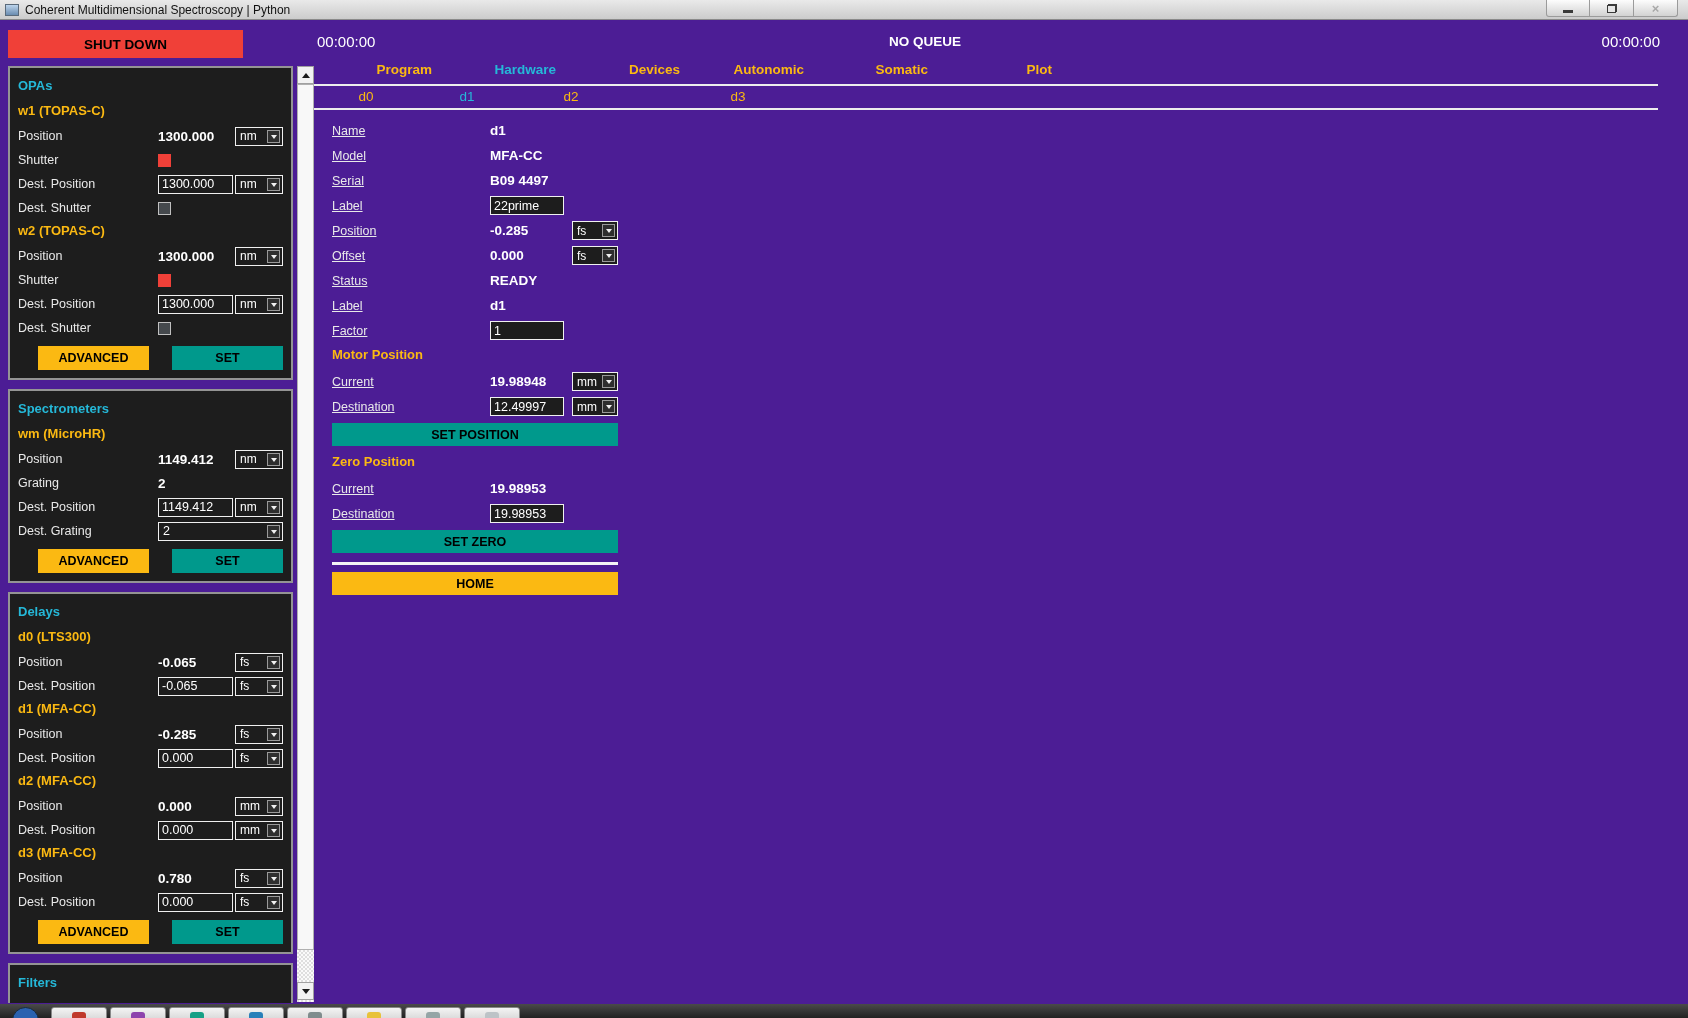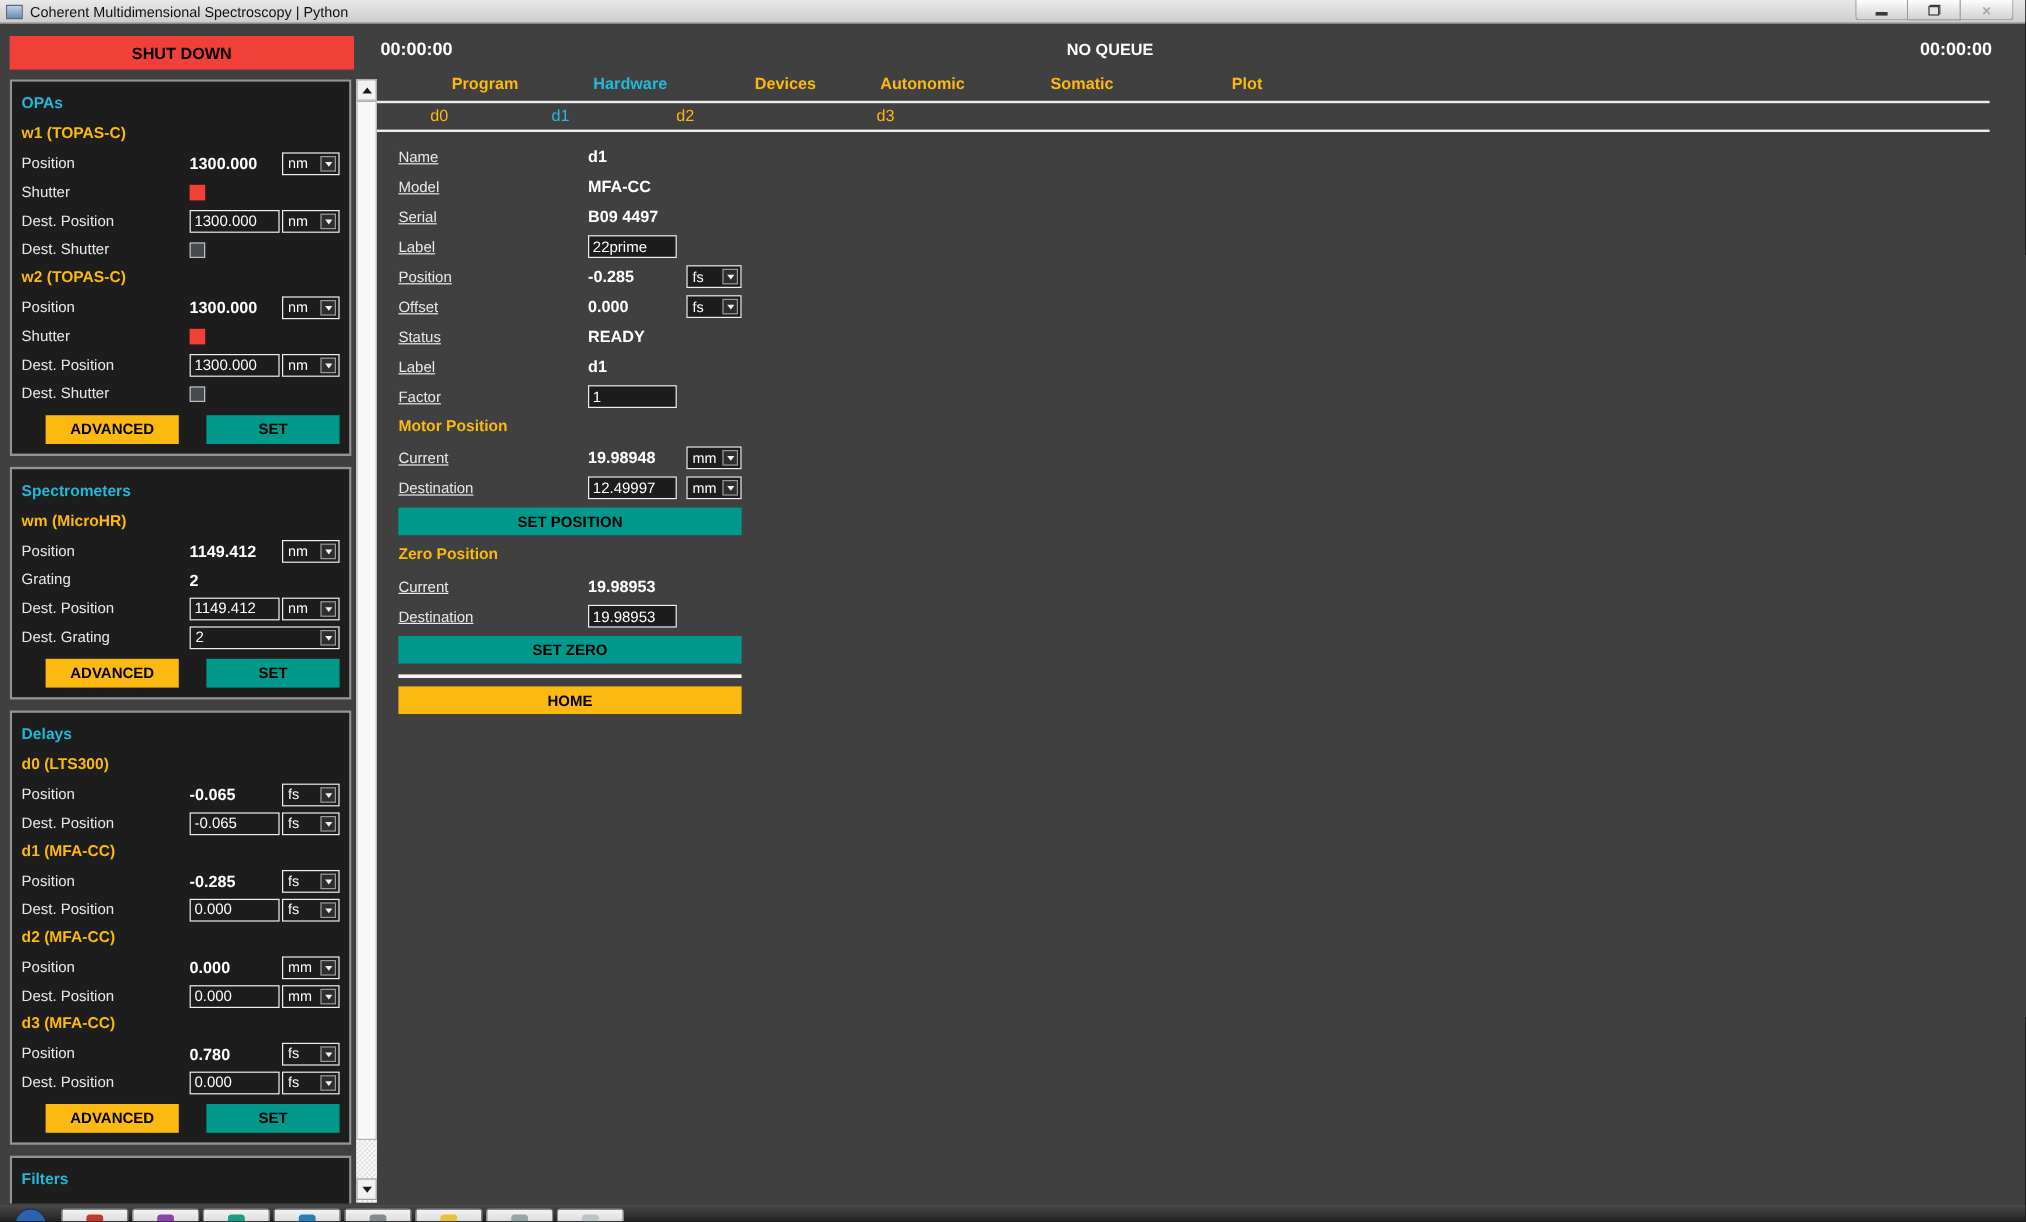--- a/index.html
+++ b/index.html
@@ -1,18 +1,18 @@
 <!DOCTYPE html>
 <html><head>
 <meta charset="utf-8">
 <style>
   * { margin:0; padding:0; box-sizing:border-box; }
   html,body { width:1688px; height:1018px; overflow:hidden; background:#000; }
   body { font-family:"Liberation Sans", sans-serif; }
-  .screen { position:relative; width:1688px; height:1018px; background:#404040; overflow:hidden; }
+  .screen { position:relative; width:1688px; height:1018px; background:#4c1d95; overflow:hidden; }
 
   
   .titlebar { position:absolute; left:0; top:0; width:1688px; height:20px;
     background:linear-gradient(#e9e9e9,#cccccc); border-bottom:1px solid #8a8a8a;
     display:flex; align-items:center; }
   .appicon { width:14px; height:12px; margin:0 6px 0 5px; border:1px solid #5a6a7a;
     background:linear-gradient(#bcd4ec,#6a8cb0); }
   .titletext { font-size:12px; color:#111; }
   .winbtns { position:absolute; right:10px; top:0; display:flex; }
   .wbtn { width:44px; height:17px; background:linear-gradient(#fdfdfd,#d2d2d2);
@@ -20,23 +20,23 @@
   .wbtn + .wbtn { border-left:none; }
   .wbtn:last-child { border-radius:0 0 3px 0; }
   .wbtn:first-child { border-radius:0 0 0 3px; }
   .minbar { width:10px; height:3px; background:#3a3a3a; margin-top:6px; }
   .restglyph { position:relative; width:10px; height:9px; }
   .restglyph::before { content:""; position:absolute; right:0; top:0; width:7px; height:6px; border:1px solid #3a3a3a; }
   .restglyph::after { content:""; position:absolute; left:0; bottom:0; width:7px; height:6px; border:1px solid #3a3a3a; background:#e6e6e6; }
   .closeglyph { font-size:13px; font-weight:bold; color:#a8a8a8; line-height:1; }
 
   
-  .shutdown { position:absolute; left:8px; top:30px; width:287px; height:28px; background:#f04038;
+  .shutdown { position:absolute; left:8px; top:30px; width:235px; height:28px; background:#f04038;
     color:#000; font-weight:bold; font-size:13.5px; display:flex; align-items:center; justify-content:center; }
-  .timer { position:absolute; top:33px; color:#fff; font-weight:bold; font-size:15px; }
+  .timer { position:absolute; top:33px; color:#fff; font-weight:normal; font-size:15px; }
   .timer-left { left:317px; }
   .timer-right { right:28px; }
   .queue { position:absolute; left:925px; top:34px; transform:translateX(-50%);
     color:#fff; font-weight:bold; font-size:13.5px; }
 
   
   .tabs { position:absolute; left:308px; top:62px; display:flex; }
   .tab { width:124px; text-align:right; font-weight:bold; font-size:13.5px; color:#fbb912; cursor:default; }
   .tab.active { color:#25b8d8; }
   .navline { position:absolute; left:310px; width:1348px; height:2px; background:#ededed; }

